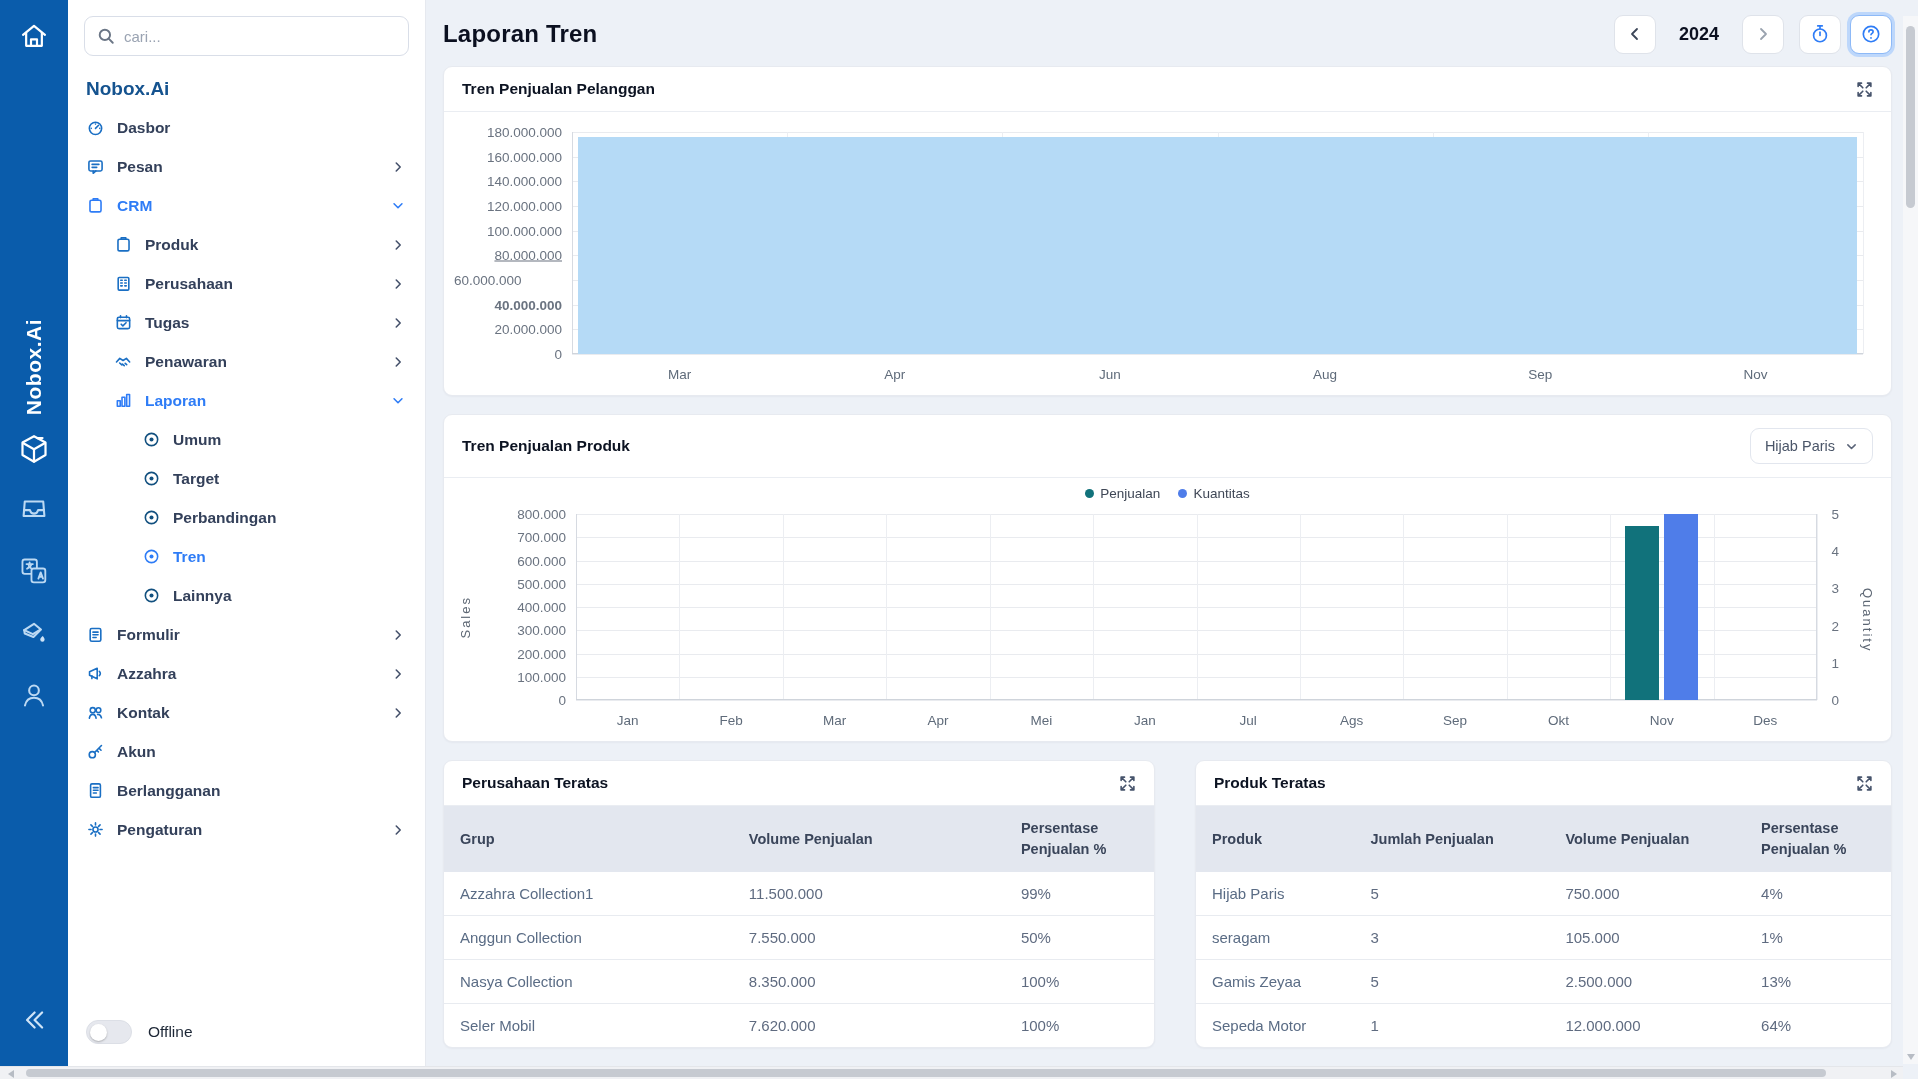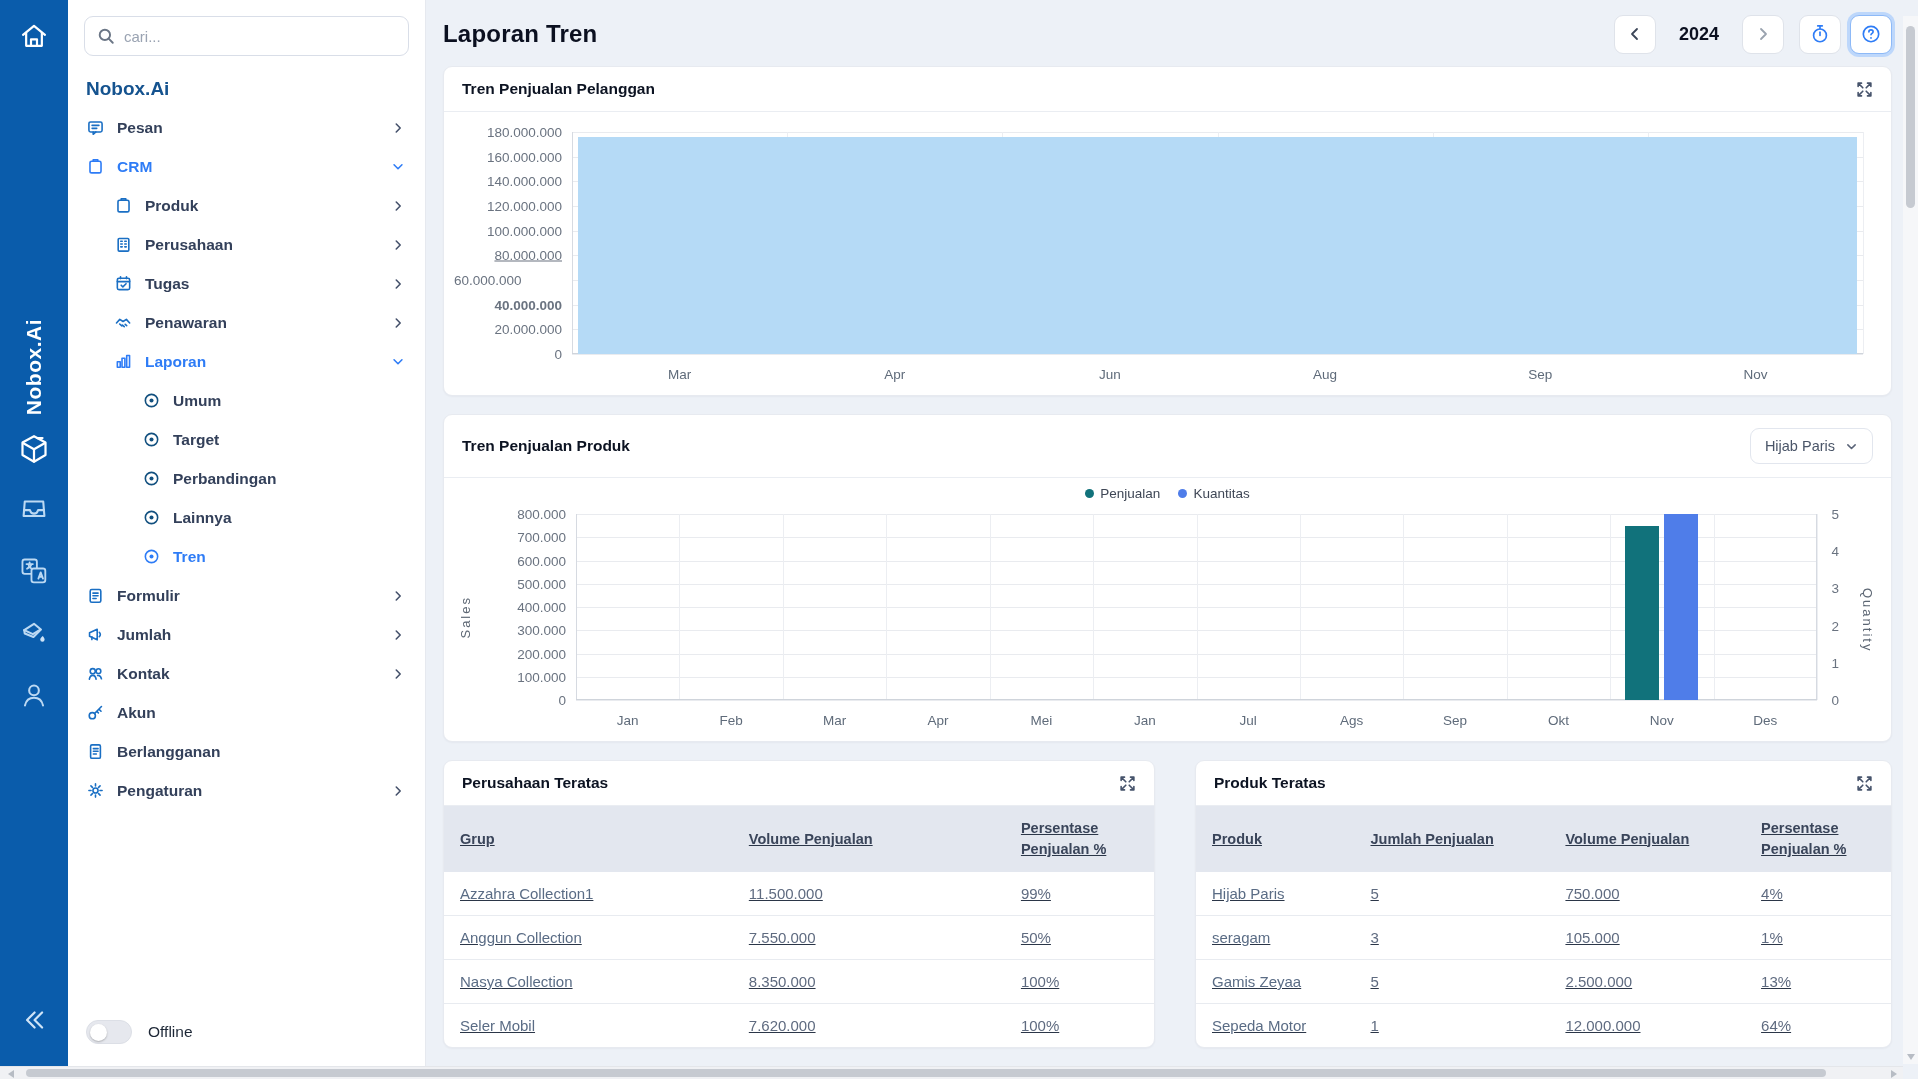--- a/index.html
+++ b/index.html
@@ -104,21 +104,21 @@
   .axis-title.right { writing-mode:vertical-rl; }
   .select-box {
     display:flex; align-items:center; gap:10px; border:1px solid #e2e6ee; background:#fff;
     border-radius:9px; padding:9px 14px; font-size:14.5px; color:#4a5568; cursor:pointer;
   }
   .select-box .caret { color:#5a6478; display:flex; }
   
   .tables-row { display:flex; gap:40px; margin-top:18px; align-items:flex-start; }
   .table-card-left { width:712px; flex:none; }
   .table-card-right { flex:1; }
-  table { width:100%; border-collapse:collapse;text-decoration:underline; }
+  table { width:100%; border-collapse:collapse; }
   thead th {
     background:#e3e7ef; text-align:left; font-size:14.5px; font-weight:600; color:#3a455a;
     padding:12px 16px; line-height:1.45;
   }
   tbody td {
     font-size:15px; color:#5f6b80; padding:13px 16px; border-top:1px solid #e8ebf0;
   }
   tbody tr:first-child td { border-top:none; }
   tbody td.c-first { color:#5a6c85; }
   
@@ -191,20 +191,30 @@
       <circle cx="7" cy="7" r="4.6"></circle>
         <path d="M10.6 10.6 14 14"></path>
     </svg>
     <input type="text" placeholder="cari..." style="">
   </div>
   <div class="brand">Nobox.Ai</div>
   <nav class="nav" id="nav">
       <div class="nav-item lvl0">
         <span class="ni-icon">
        <svg width="17" height="17" viewBox="0 0 16 16" fill="none" stroke="currentColor" stroke-width="1.5" stroke-linecap="round" stroke-linejoin="round">
+            <circle cx="8" cy="8.8" r="5.8"></circle>
+            <path d="M8 8.8l2.9-2.9"></path>
+            <path d="M4 8.8h.01M12 8.8h.01M8 4.8v.01"></path>
+          </svg>
+     </span>
+     <span class="ni-label">Dasbor</span>
+      </div>
+      <div class="nav-item lvl0">
+        <span class="ni-icon">
+       <svg width="17" height="17" viewBox="0 0 16 16" fill="none" stroke="currentColor" stroke-width="1.5" stroke-linecap="round" stroke-linejoin="round">
             <rect x="1.8" y="2.8" width="12.4" height="9.4" rx="1.6"></rect>
             <path d="M4.8 6h6.4M4.8 8.8h4.4"></path>
             <path d="M5.8 12.2v2.2l2.6-2.2"></path>
           </svg>
      </span>
      <span class="ni-label">Pesan</span>
         <span class="ni-chev">
           <svg width="14" height="14" viewBox="0 0 16 16" fill="none" stroke="currentColor" stroke-width="1.8" stroke-linecap="round" stroke-linejoin="round">
             <path d="M6 3.5 10.5 8 6 12.5"></path>
           </svg>
@@ -316,37 +326,37 @@
       </div>
       <div class="nav-item lvl2">
         <span class="ni-icon">
        <svg width="17" height="17" viewBox="0 0 16 16" fill="none" stroke="currentColor" stroke-width="1.5" stroke-linecap="round" stroke-linejoin="round">
             <circle cx="8" cy="8" r="5.8"></circle>
             <circle cx="8" cy="8" r="1.9" fill="currentColor" stroke="none"></circle>
           </svg>
      </span>
      <span class="ni-label">Perbandingan</span>
       </div>
-      <div class="nav-item lvl2">
+      <div class="nav-item lvl2 active">
         <span class="ni-icon">
        <svg width="17" height="17" viewBox="0 0 16 16" fill="none" stroke="currentColor" stroke-width="1.5" stroke-linecap="round" stroke-linejoin="round">
             <circle cx="8" cy="8" r="5.8"></circle>
             <circle cx="8" cy="8" r="1.9" fill="currentColor" stroke="none"></circle>
           </svg>
      </span>
-     <span class="ni-label">Lainnya</span>
-      </div>
-      <div class="nav-item lvl2 active">
+     <span class="ni-label">Tren</span>
+      </div>
+      <div class="nav-item lvl2">
         <span class="ni-icon">
        <svg width="17" height="17" viewBox="0 0 16 16" fill="none" stroke="currentColor" stroke-width="1.5" stroke-linecap="round" stroke-linejoin="round">
             <circle cx="8" cy="8" r="5.8"></circle>
             <circle cx="8" cy="8" r="1.9" fill="currentColor" stroke="none"></circle>
           </svg>
      </span>
-     <span class="ni-label">Tren</span>
+     <span class="ni-label">Lainnya</span>
       </div>
       <div class="nav-item lvl0">
         <span class="ni-icon">
        <svg width="17" height="17" viewBox="0 0 16 16" fill="none" stroke="currentColor" stroke-width="1.5" stroke-linecap="round" stroke-linejoin="round">
             <rect x="3" y="2.4" width="10" height="12" rx="1.5"></rect>
             <path d="M5.6 5.8h4.8M5.6 8.3h4.8M5.6 10.8h3"></path>
           </svg>
      </span>
      <span class="ni-label">Formulir</span>
         <span class="ni-chev">
@@ -356,21 +366,21 @@
         </span>
       </div>
       <div class="nav-item lvl0">
         <span class="ni-icon">
        <svg width="17" height="17" viewBox="0 0 16 16" fill="none" stroke="currentColor" stroke-width="1.5" stroke-linecap="round" stroke-linejoin="round">
             <path d="M2.4 6.4v3.2l7.2 3.4V3z"></path>
             <path d="M11.6 6a2.6 2.6 0 0 1 0 4"></path>
             <path d="M4.6 10.2v2.6"></path>
           </svg>
      </span>
-     <span class="ni-label">Jumlah</span>
+     <span class="ni-label">Azzahra</span>
         <span class="ni-chev">
           <svg width="14" height="14" viewBox="0 0 16 16" fill="none" stroke="currentColor" stroke-width="1.8" stroke-linecap="round" stroke-linejoin="round">
             <path d="M6 3.5 10.5 8 6 12.5"></path>
           </svg>
         </span>
       </div>
       <div class="nav-item lvl0">
         <span class="ni-icon">
        <svg width="17" height="17" viewBox="0 0 16 16" fill="none" stroke="currentColor" stroke-width="1.5" stroke-linecap="round" stroke-linejoin="round">
             <circle cx="5.4" cy="5.8" r="2.4"></circle>

